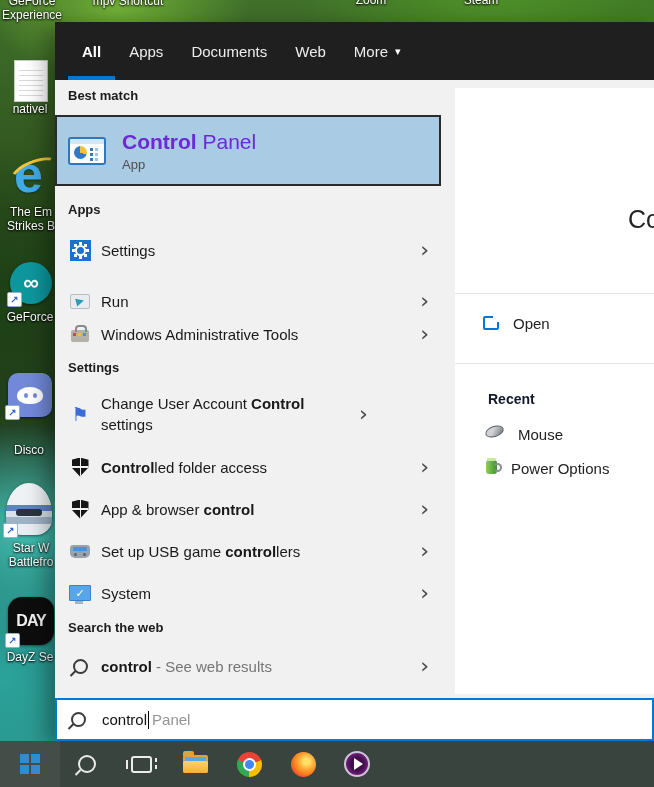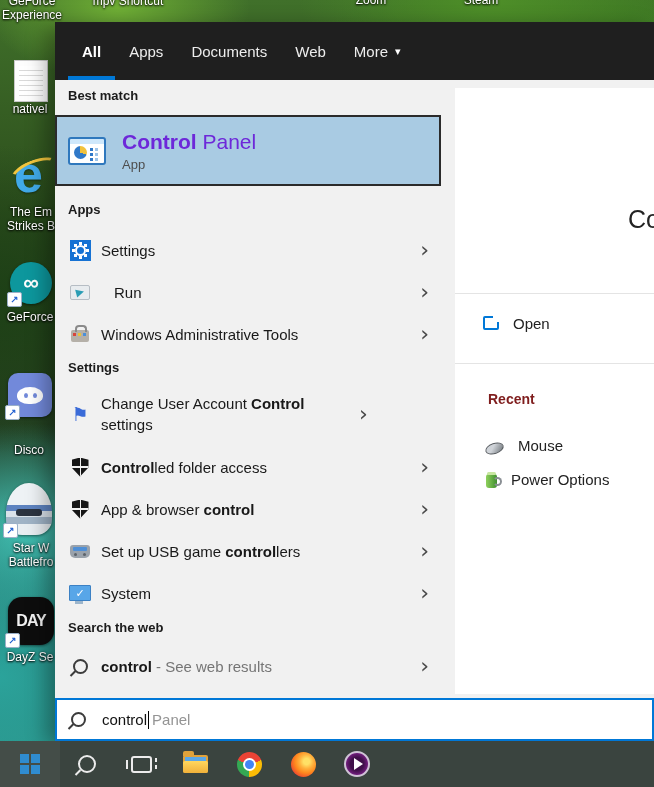--- a/index.html
+++ b/index.html
@@ -97,22 +97,22 @@
   
   .preview{position:absolute;left:400px;top:8px;width:199px;height:606px;background:#fff;}
   .pv-title{position:absolute;left:173px;top:117px;font-size:25px;color:#232323;white-space:nowrap;}
   .pv-div{position:absolute;left:0;width:199px;height:1px;background:#e4e4e4;}
   .pv-open{position:absolute;left:0;top:213px;width:199px;height:44px;display:flex;align-items:center;text-align:center;}
   .open-ic{position:relative;width:16px;height:14px;margin-left:28px;}
   .open-ic::before{content:'';position:absolute;inset:0;border:2px solid #0078d7;border-radius:2px;}
   .open-ic::after{content:'';position:absolute;top:-3px;right:-3px;width:9px;height:9px;background:#fff;}
   .open-ic .arrow{position:absolute;top:-6px;right:-4px;font-size:12px;font-weight:bold;color:#0078d7;font-family:"DejaVu Sans",sans-serif;}
   .pv-open .lbl{margin-left:14px;font-size:15px;color:#222;}
-  .pv-recent-h{position:absolute;left:33px;top:303px;font-size:14px;font-weight:bold;color:#7f1d1d;}
-  .pv-row{position:absolute;left:0;width:199px;height:28px;display:flex;align-items:flex-end;}
+  .pv-recent-h{position:absolute;left:33px;top:303px;font-size:14px;font-weight:bold;color:#0f172a;}
+  .pv-row{position:absolute;left:0;width:199px;height:28px;display:flex;align-items:flex-start;}
   .pv-row .lbl{font-size:15px;color:#222;margin-left:14px;}
   .mouse-ic{width:17px;height:9px;border-radius:50%;margin-left:30px;
     background:linear-gradient(135deg,#cfd3d8 0 40%,#6d7378 100%);border:1px solid #55595e;transform:rotate(-18deg);}
   .power-ic{position:relative;width:11px;height:14px;margin-left:31px;border-radius:3px;
     background:linear-gradient(90deg,#8fd05c,#3f8f2f);}
   .power-ic::before{content:'';position:absolute;top:-2px;left:1px;right:1px;height:3px;background:#c7e6a0;border-radius:2px;}
   .power-ic::after{content:'';position:absolute;right:-5px;top:3px;width:5px;height:5px;border:2px solid #8a8f94;border-radius:50%;border-left-color:transparent;}
   
   .searchbox{position:absolute;left:0;top:676px;width:599px;height:43px;background:#fff;
     border:2px solid #0078d7;box-sizing:border-box;display:flex;align-items:center;}
@@ -224,21 +224,21 @@
 
       <div class="sec-header" style="top:122px;">Apps</div>
 
       <div class="row" style="top:149px;height:42px;">
         <span class="ic">
             <span class="gear-sq"></span>
           </span>
         <span class="lbl"><span>Settings</span></span>
         <span class="chev">›</span>
       </div>
-      <div class="row" style="top:191px;height:42px;gap:13px;">
+      <div class="row" style="top:200px;height:42px;">
         <span class="ic">
             <span class="run-ic"></span>
           </span>
         <span class="lbl"><span>Run</span></span>
         <span class="chev">›</span>
       </div>
       <div class="row" style="top:233px;height:42px;">
         <span class="ic">
             <span class="toolbox-ic"></span>
           </span>

